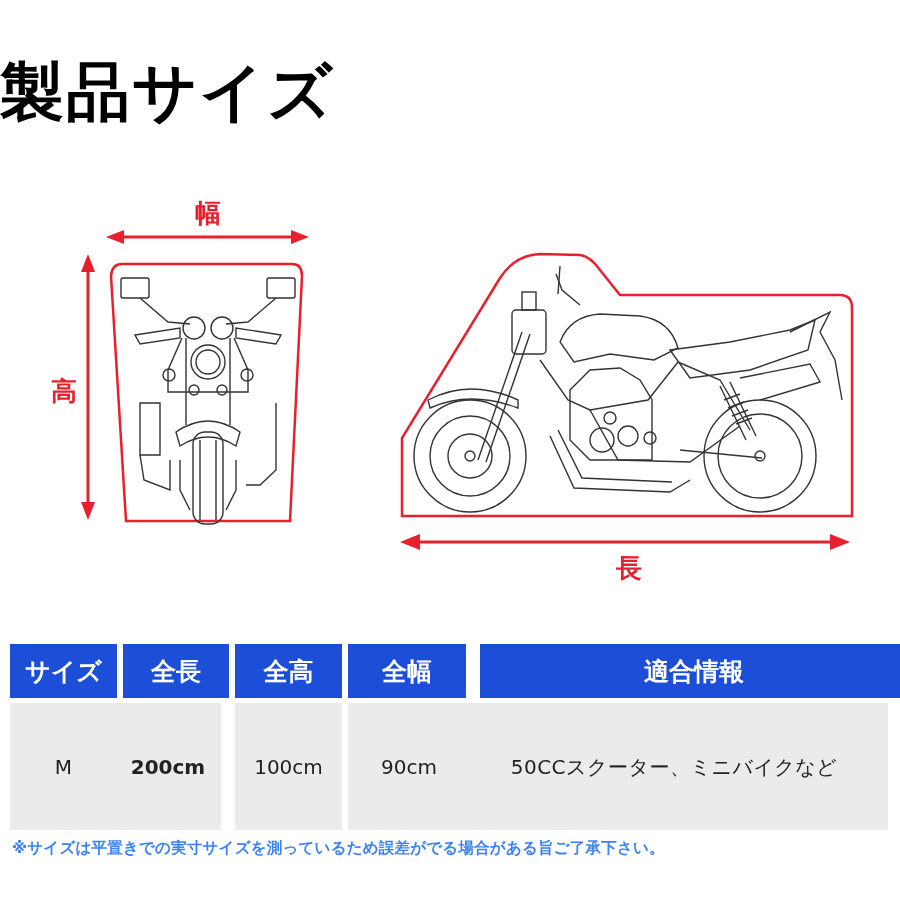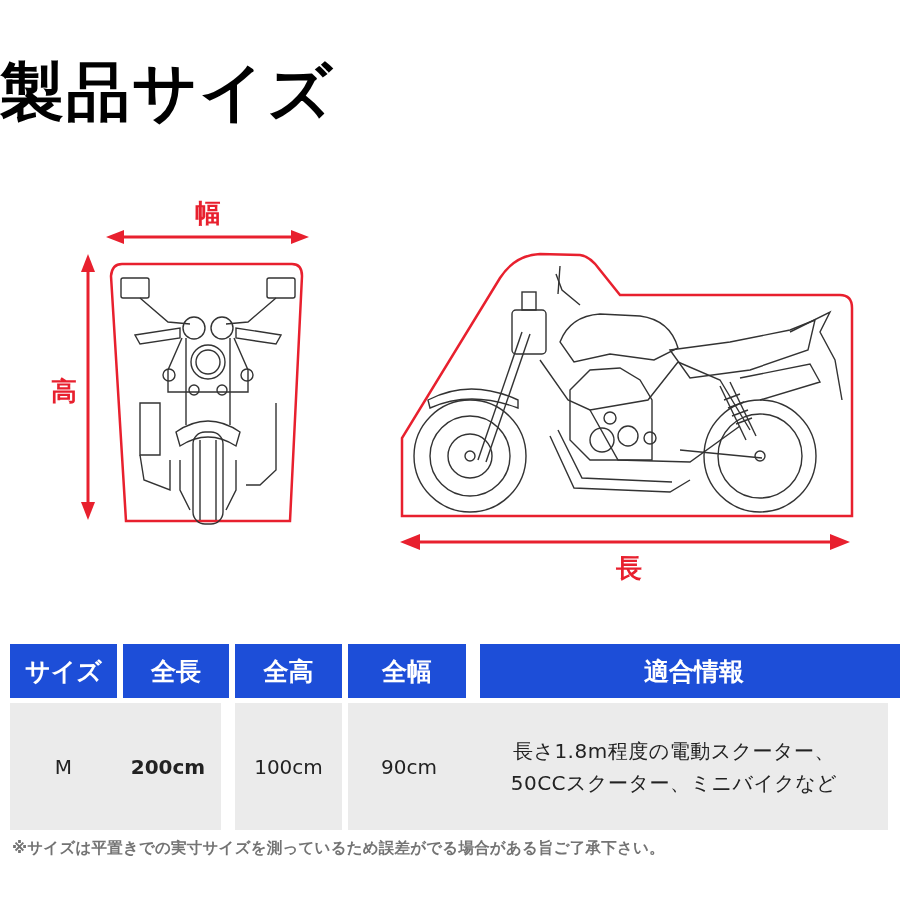--- a/index.html
+++ b/index.html
@@ -7,21 +7,21 @@
          font-family:"DejaVu Sans", "Liberation Sans", sans-serif; color:#111; }
   .title { position:absolute; left:0; top:52px; width:900px; 
            font-size:64px; font-weight:bold; letter-spacing:2px; line-height:80px; color:#000; }
   .diagram { position:absolute; }
   .dim-label { position:absolute; color:#e8202e; font-size:26px; font-weight:bold; line-height:30px; }
   .table { position:absolute; left:10px; top:644px; width:878px; }
   .cell { position:absolute; display:flex; align-items:center; justify-content:center; text-align:center; }
   .hdr { background:#1d4ed8; color:#fff; font-weight:bold; font-size:25px; height:54px; top:0; }
   .bdy { background:#ebebeb; color:#222; font-size:20px; height:127px; top:59px; }
   .fit { font-size:20px; line-height:32px; letter-spacing:0.5px; }
-  .note { position:absolute; left:12px; top:838px; font-size:15.5px; font-weight:bold; color:#737373; white-space:nowrap; letter-spacing:0.2px; }
+  .note { position:absolute; left:12px; top:838px; font-size:15.5px; font-weight:bold; color:#3b82f6; white-space:nowrap; letter-spacing:0.2px; }
 </style>
 </head>
 <body>
 
 <div class="title">製品サイズ</div>
 
 <div class="dim-label" style="left:195px; top:198px;">幅</div>
 <div class="dim-label" style="left:51px; top:376px;">高</div>
 
 <svg class="diagram" style="left:40px; top:220px;" width="280" height="320" viewBox="0 0 280 320">
@@ -136,18 +136,17 @@
   <div class="cell hdr" style="left:113px; width:106px;">全長</div>
   <div class="cell hdr" style="left:225px; width:107px;">全高</div>
   <div class="cell hdr" style="left:338px; width:118px;">全幅</div>
   <div class="cell hdr" style="left:450px; width:428px;margin-left:20px;">適合情報</div>
 
   <div class="cell bdy" style="left:0; width:107px;">M</div>
   <div class="cell bdy" style="left:105px; width:106px;font-weight:bold;">200cm</div>
   <div class="cell bdy" style="left:225px; width:107px;">100cm</div>
   <div class="cell bdy" style="left:338px; width:122px;">90cm</div>
   <div class="cell bdy fit" style="left:450px; width:428px; flex-direction:column;">
-    <span>長さ1.8m程度の電動スクーター、</span>
     <span>50CCスクーター、ミニバイクなど</span>
   </div>
 </div>
 
 <div class="note">※サイズは平置きでの実寸サイズを測っているため誤差がでる場合がある旨ご了承下さい。</div>
 
 </body></html>

